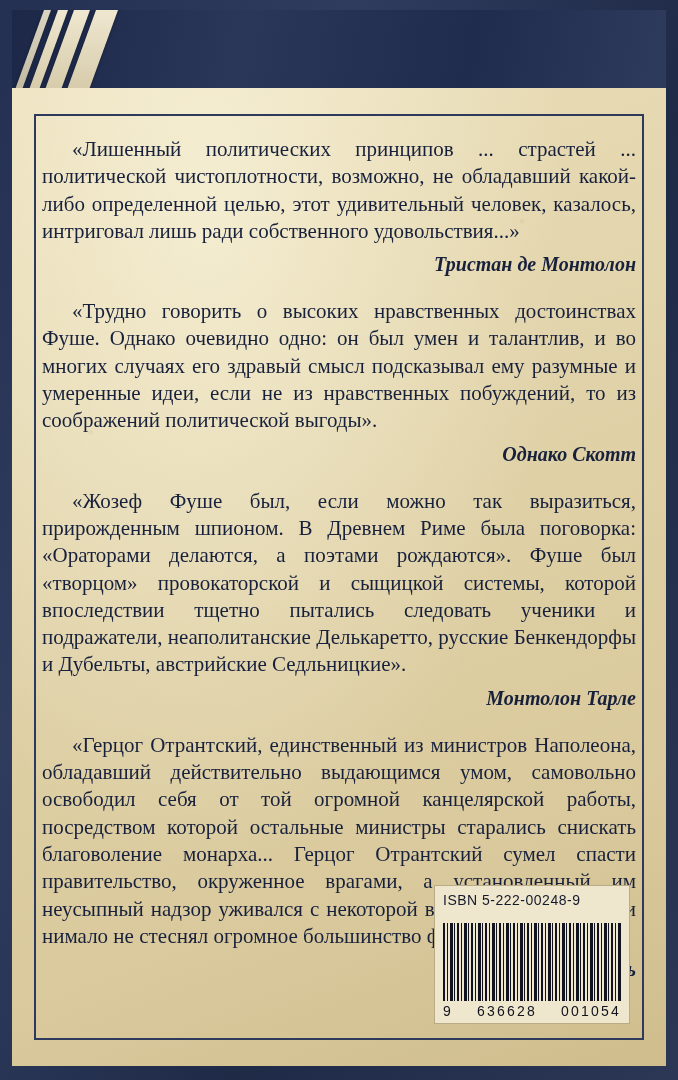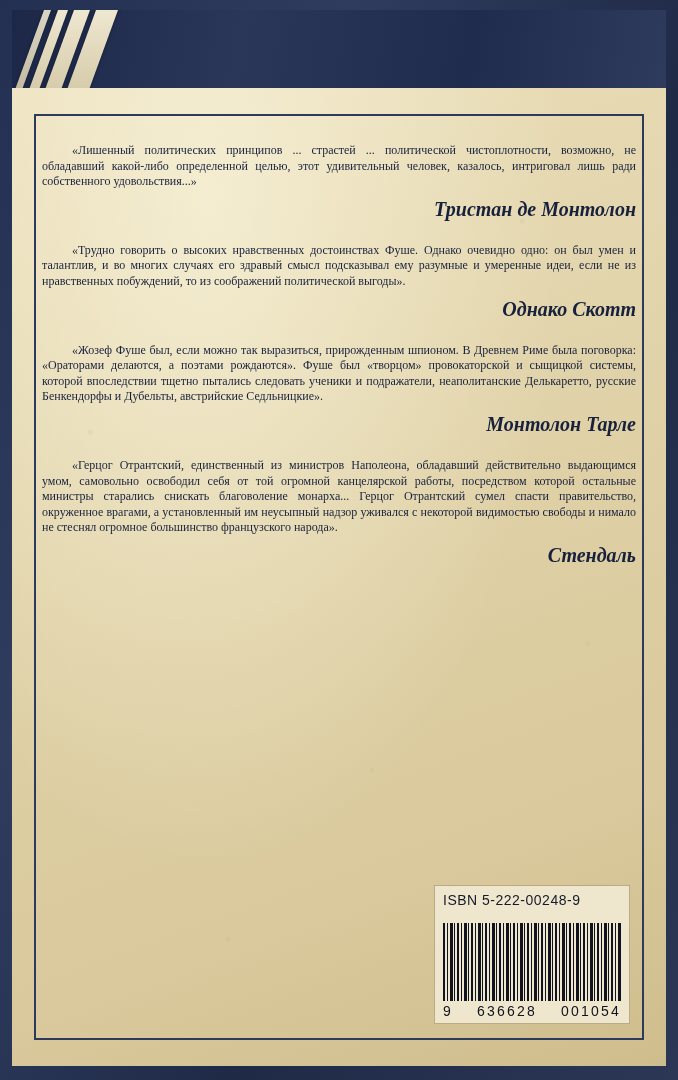--- a/index.html
+++ b/index.html
@@ -115,22 +115,22 @@
   .content {
     position: absolute;
     left: 30px;
     right: 30px;
     top: 118px;
     bottom: 38px;
     color: #1b2440;
   }
 
   .quote {
-    margin: 15px 0 14px 0;
-    font-size: 12px;
+    margin: 8px 0 14px 0;
+    font-size: 21px;
     line-height: 1.30;
     text-align: justify;
     text-indent: 30px;
     color: #18213c;
     font-family: "Liberation Serif", serif;
   }
   .attrib {
     margin: 0 0 22px 0;
     text-align: right;
     font-style: italic;

